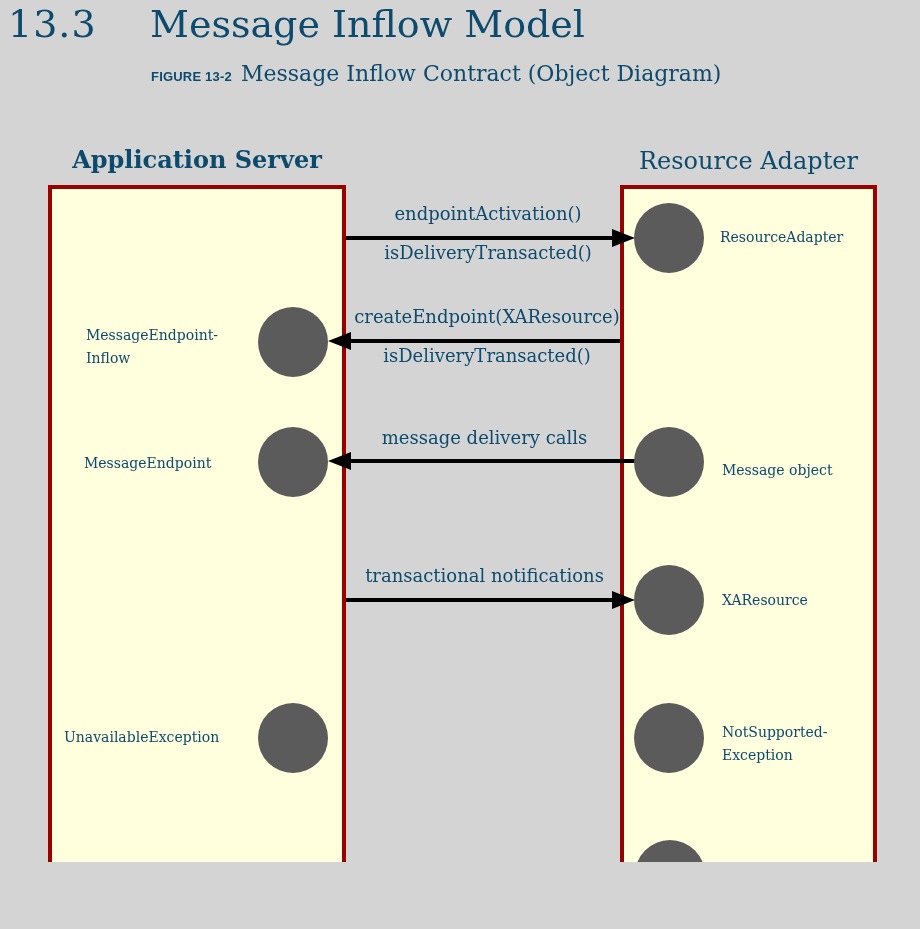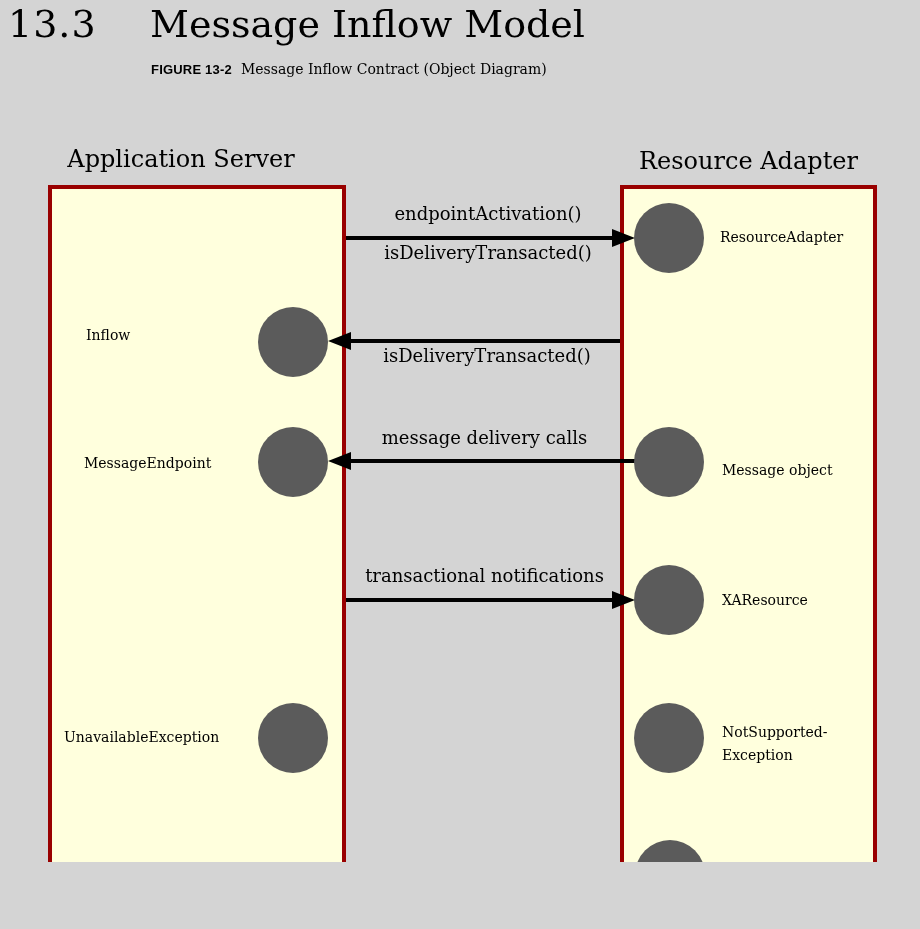--- a/index.html
+++ b/index.html
@@ -6,21 +6,21 @@
   body {
     font-family: "DejaVu Serif", "Liberation Serif", serif;
     background: #d4d4d4;
   }
   .stage {
     position: relative;
     width: 920px;
     height: 862px;
     background: #d4d4d4;
     overflow: hidden;
-    color: #000000;
+    color: #0c4a6e;
   }
   .abs { position: absolute; }
 
   
   .section-number {
     left: 8px; top: 2px;
     font-size: 38px;
     letter-spacing: 1px;
   }
   .section-title {
@@ -33,29 +33,29 @@
     align-items: baseline;
     gap: 9px;
     white-space: nowrap;
   }
   .figure-label {
     font-family: "Liberation Sans", sans-serif;
     font-weight: bold;
     font-size: 13px;
     letter-spacing: 0.2px;
   }
-  .figure-text { font-size: 14px; }
+  .figure-text { font-size: 22px; }
 
   
   .group-title {
     font-size: 24px;
     text-align: center;
     white-space: nowrap;
   }
-  .gt-app { left: 32px; width: 298px; top: 145px; }
+  .gt-app { left: 48px; width: 298px; top: 145px; font-weight: bold; }
   .gt-ra  { left: 620px; width: 257px; top: 147px; }
 
   
   .box {
     box-sizing: border-box;
     border: 4px solid #990000;
     background: #ffffdd;
   }
   .box-app { left: 48px;  top: 185px; width: 298px; height: 737px; }
   .box-ra  { left: 620px; top: 185px; width: 257px; height: 737px; }
@@ -144,32 +144,34 @@
   <div class="abs box box-app"></div>
   <div class="abs box box-ra"></div>
 
   <div class="abs hline a1-line"></div>
   <div class="abs tri tri-right a1-head"></div>
   <div class="abs arrow-label a1-top">endpointActivation()</div>
   <div class="abs arrow-label a1-bottom">isDeliveryTransacted()</div>
 
   <div class="abs hline a2-line"></div>
   <div class="abs tri tri-left a2-head"></div>
+  <div class="abs arrow-label a2-top">createEndpoint(XAResource)</div>
   <div class="abs arrow-label a2-bottom">isDeliveryTransacted()</div>
 
   <div class="abs hline a3-line"></div>
   <div class="abs tri tri-left a3-head"></div>
   <div class="abs arrow-label a3-top">message delivery calls</div>
 
   <div class="abs hline a4-line"></div>
   <div class="abs tri tri-right a4-head"></div>
   <div class="abs arrow-label a4-top">transactional notifications</div>
 
   <div class="abs circle c-mef"></div>
   <div class="abs obj-label l-mef">
+    <div>MessageEndpoint-</div>
     <div>Inflow</div>
   </div>
 
   <div class="abs circle c-me"></div>
   <div class="abs obj-label l-me">MessageEndpoint</div>
 
   <div class="abs circle c-ue"></div>
   <div class="abs obj-label l-ue">UnavailableException</div>
 
   <div class="abs circle c-ra"></div>

